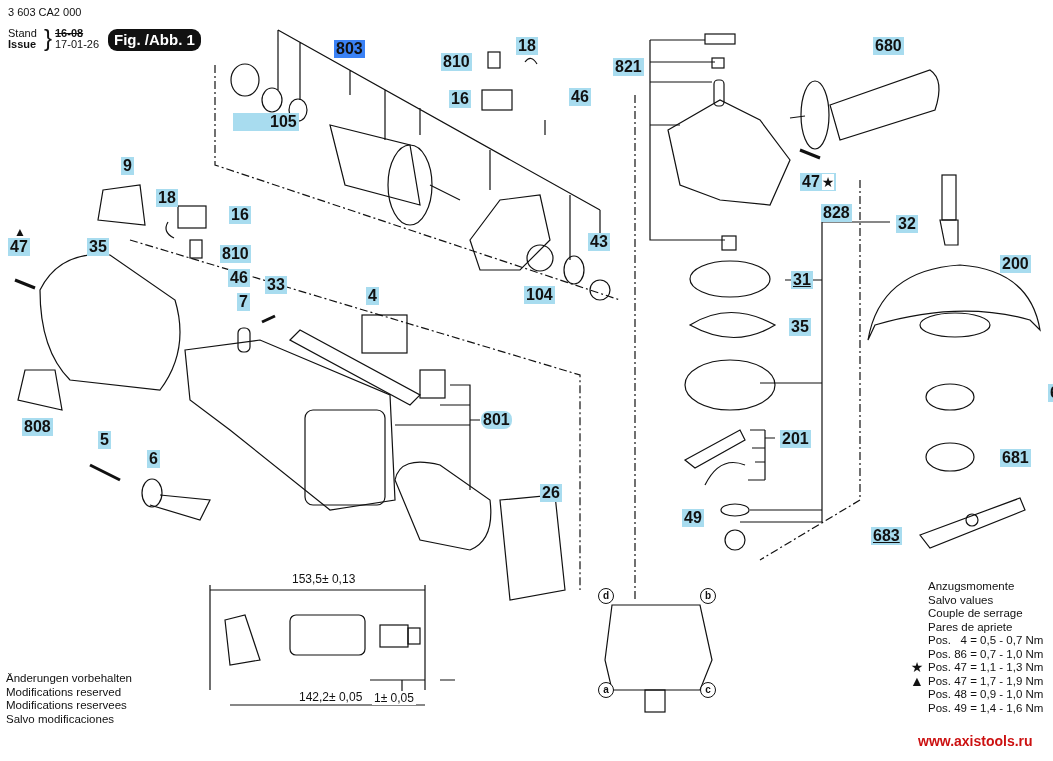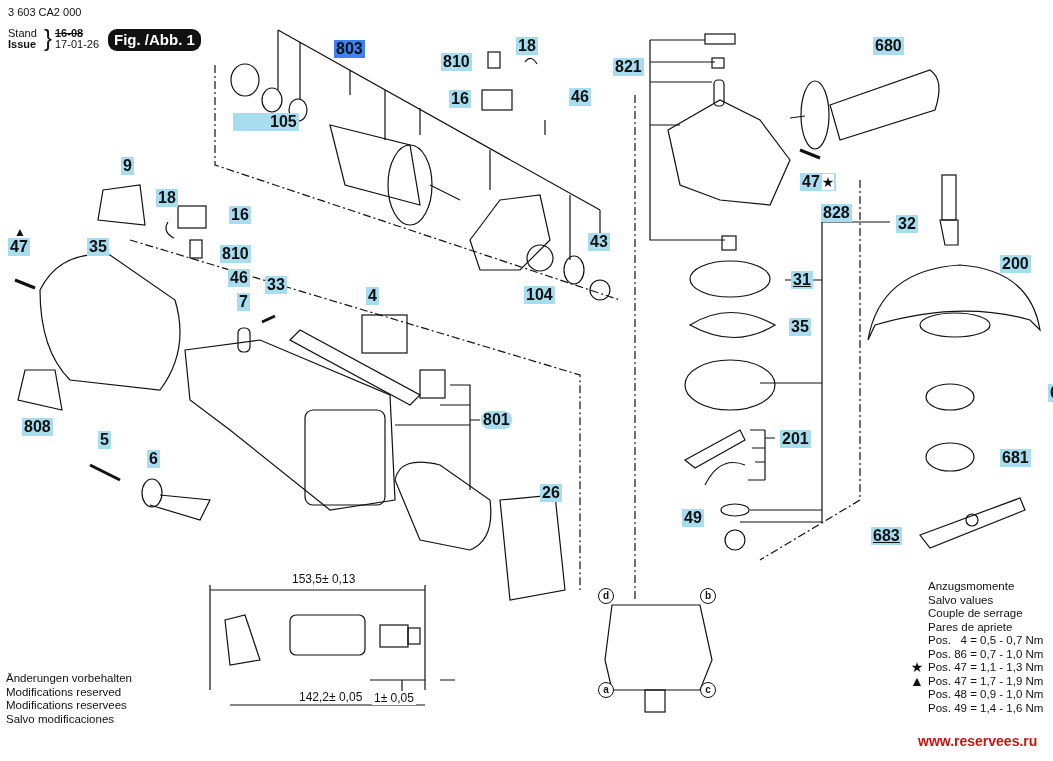--- a/index.html
+++ b/index.html
@@ -216,13 +216,13 @@
   <div class="row">
       <span class="mark"></span>
       <span>Pos. 48 = 0,9 - 1,0 Nm</span>
     </div>
   <div class="row">
       <span class="mark"></span>
       <span>Pos. 49 = 1,4 - 1,6 Nm</span>
     </div>
 </div>
 
-<div class="abs url" style="left:918px;top:733px;">www.reservees.ru</div>
+<div class="abs url" style="left:918px;top:733px;">www.axistools.ru</div>
 
 </body></html>

